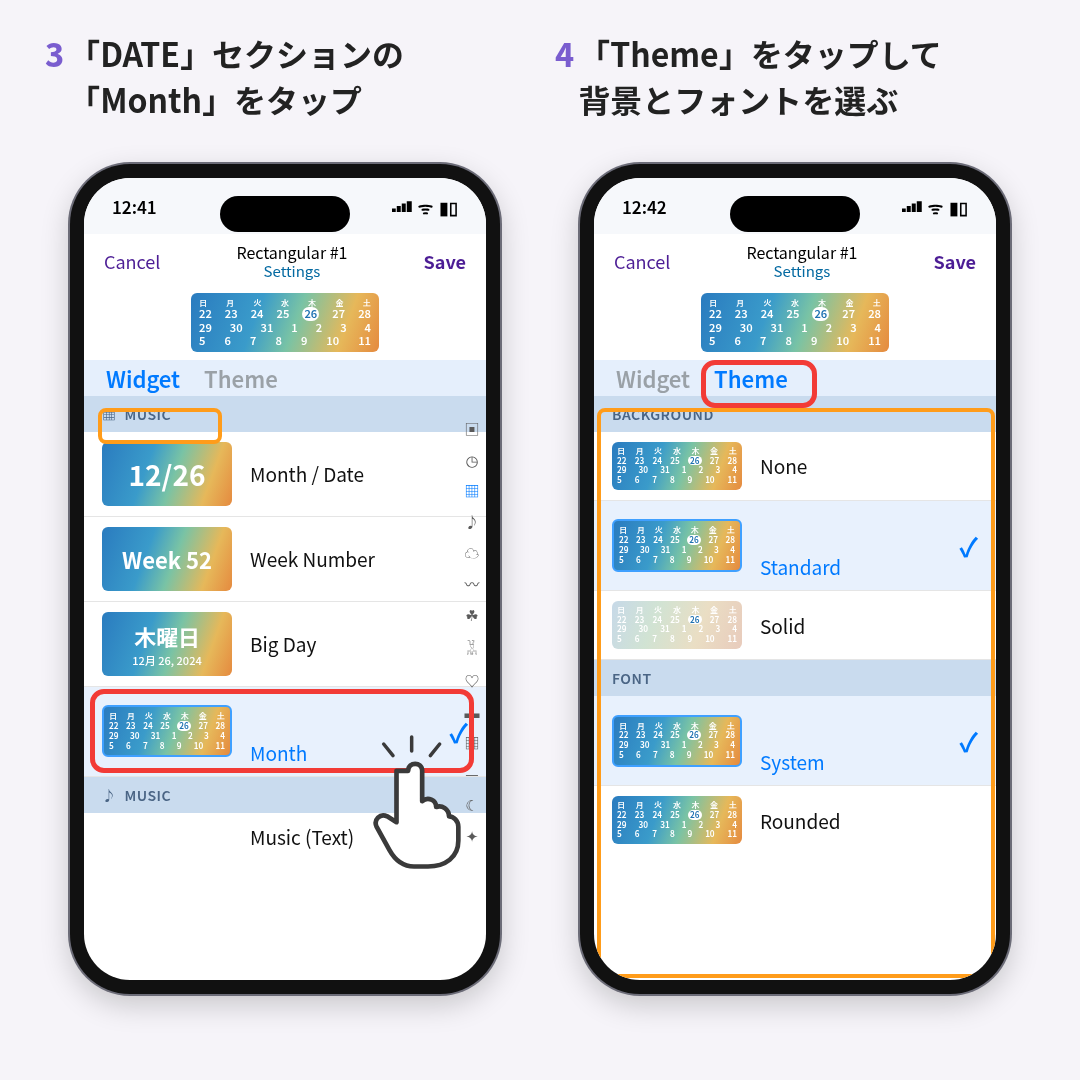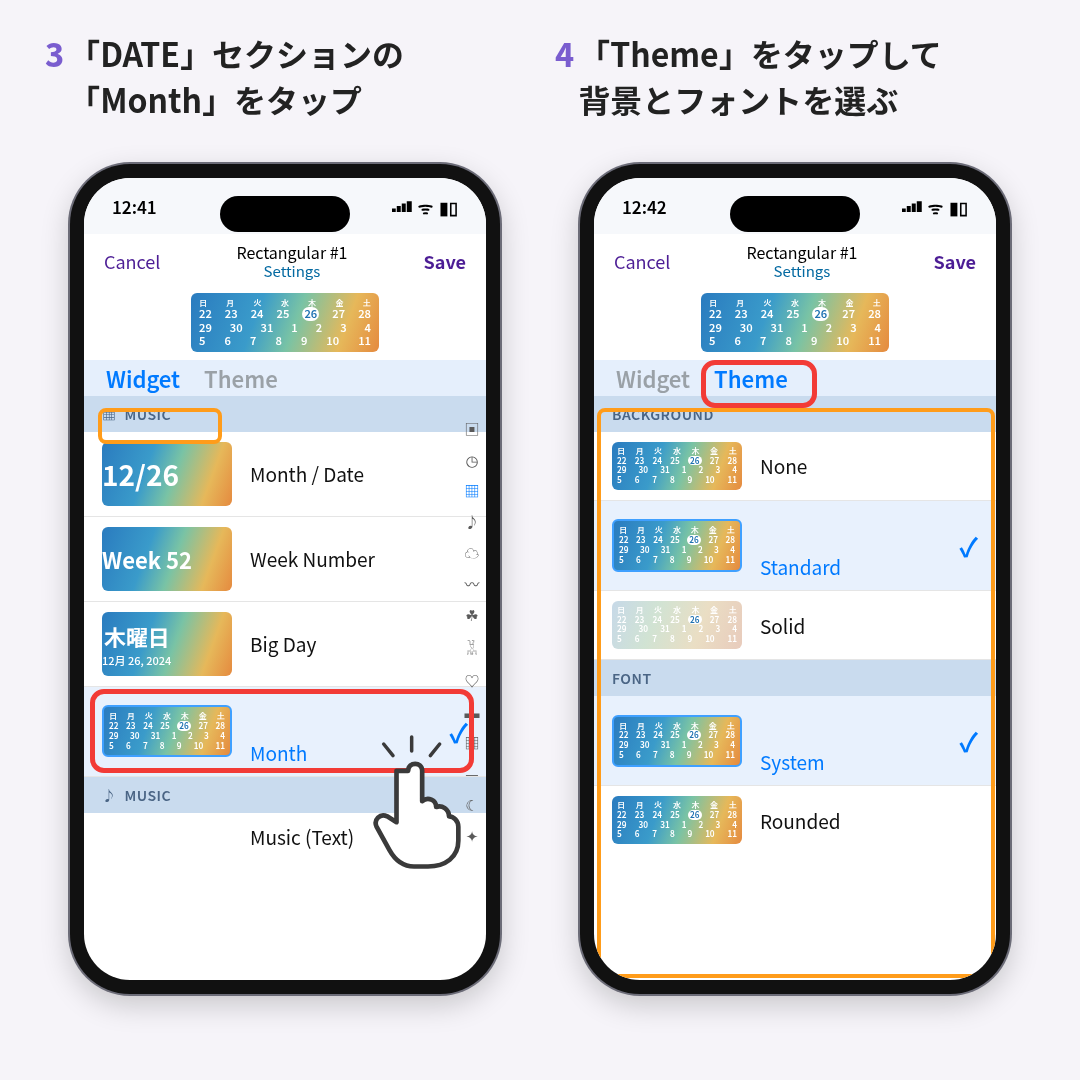--- a/index.html
+++ b/index.html
@@ -28,21 +28,21 @@
   .tabs { display:flex; gap:24px; padding:2px 22px; background:#e5effc; font-size:22px; font-weight:600; position:relative; }
   .tabs .tab { color:#9aa1a7;}
   .tabs .tab.active { color:#007aff;}
   .section { background:#c9dbee; color:#4a6585; font-size:14px; font-weight:600; letter-spacing:.5px;
              padding:8px 18px; display:flex; align-items:center; gap:8px;}
   .row { display:flex; align-items:center; padding:10px 18px; gap:18px; border-bottom:1px solid #e5e5e5; background:#fff; position:relative;}
   .row.sel { background:#e8f1fd;}
   .row .lbl { font-size:19px; color:#111;}
   .row.sel .lbl { color:#007aff;margin-top:42px;}
   .row .ck { margin-left:auto; color:#007aff; font-size:26px; font-weight:700;}
-  .thumb { width:130px; height:64px; border-radius:6px; display:flex; align-items:center; 
+  .thumb { width:130px; height:64px; border-radius:6px; display:flex; align-items:center; justify-content:center;
            background:linear-gradient(110deg,#2a7bbf 0%,#3a9bca 35%,#79c3a5 55%,#e6b85a 80%,#e58a3f 100%);
            color:#fff; font-weight:700; text-align:center;}
   .thumb .big{ font-size:28px;}
   .thumb .med{ font-size:22px;}
   .thumb .day{ font-size:22px; display:block;}
   .thumb .sm{ font-size:11px; font-weight:500; display:block;}
   
   .minical { font-size:8.2px; line-height:1.2; font-weight:600; color:#fff; width:130px; padding:4px 5px 5px;
              border-radius:6px; background:linear-gradient(110deg,#2a7bbf 0%,#3a9bca 35%,#79c3a5 55%,#e6b85a 80%,#e58a3f 100%);}
   .minical.solid{ background:linear-gradient(110deg,#c7d9e8,#d1e3d3,#eadec4,#e8cbbc);}

